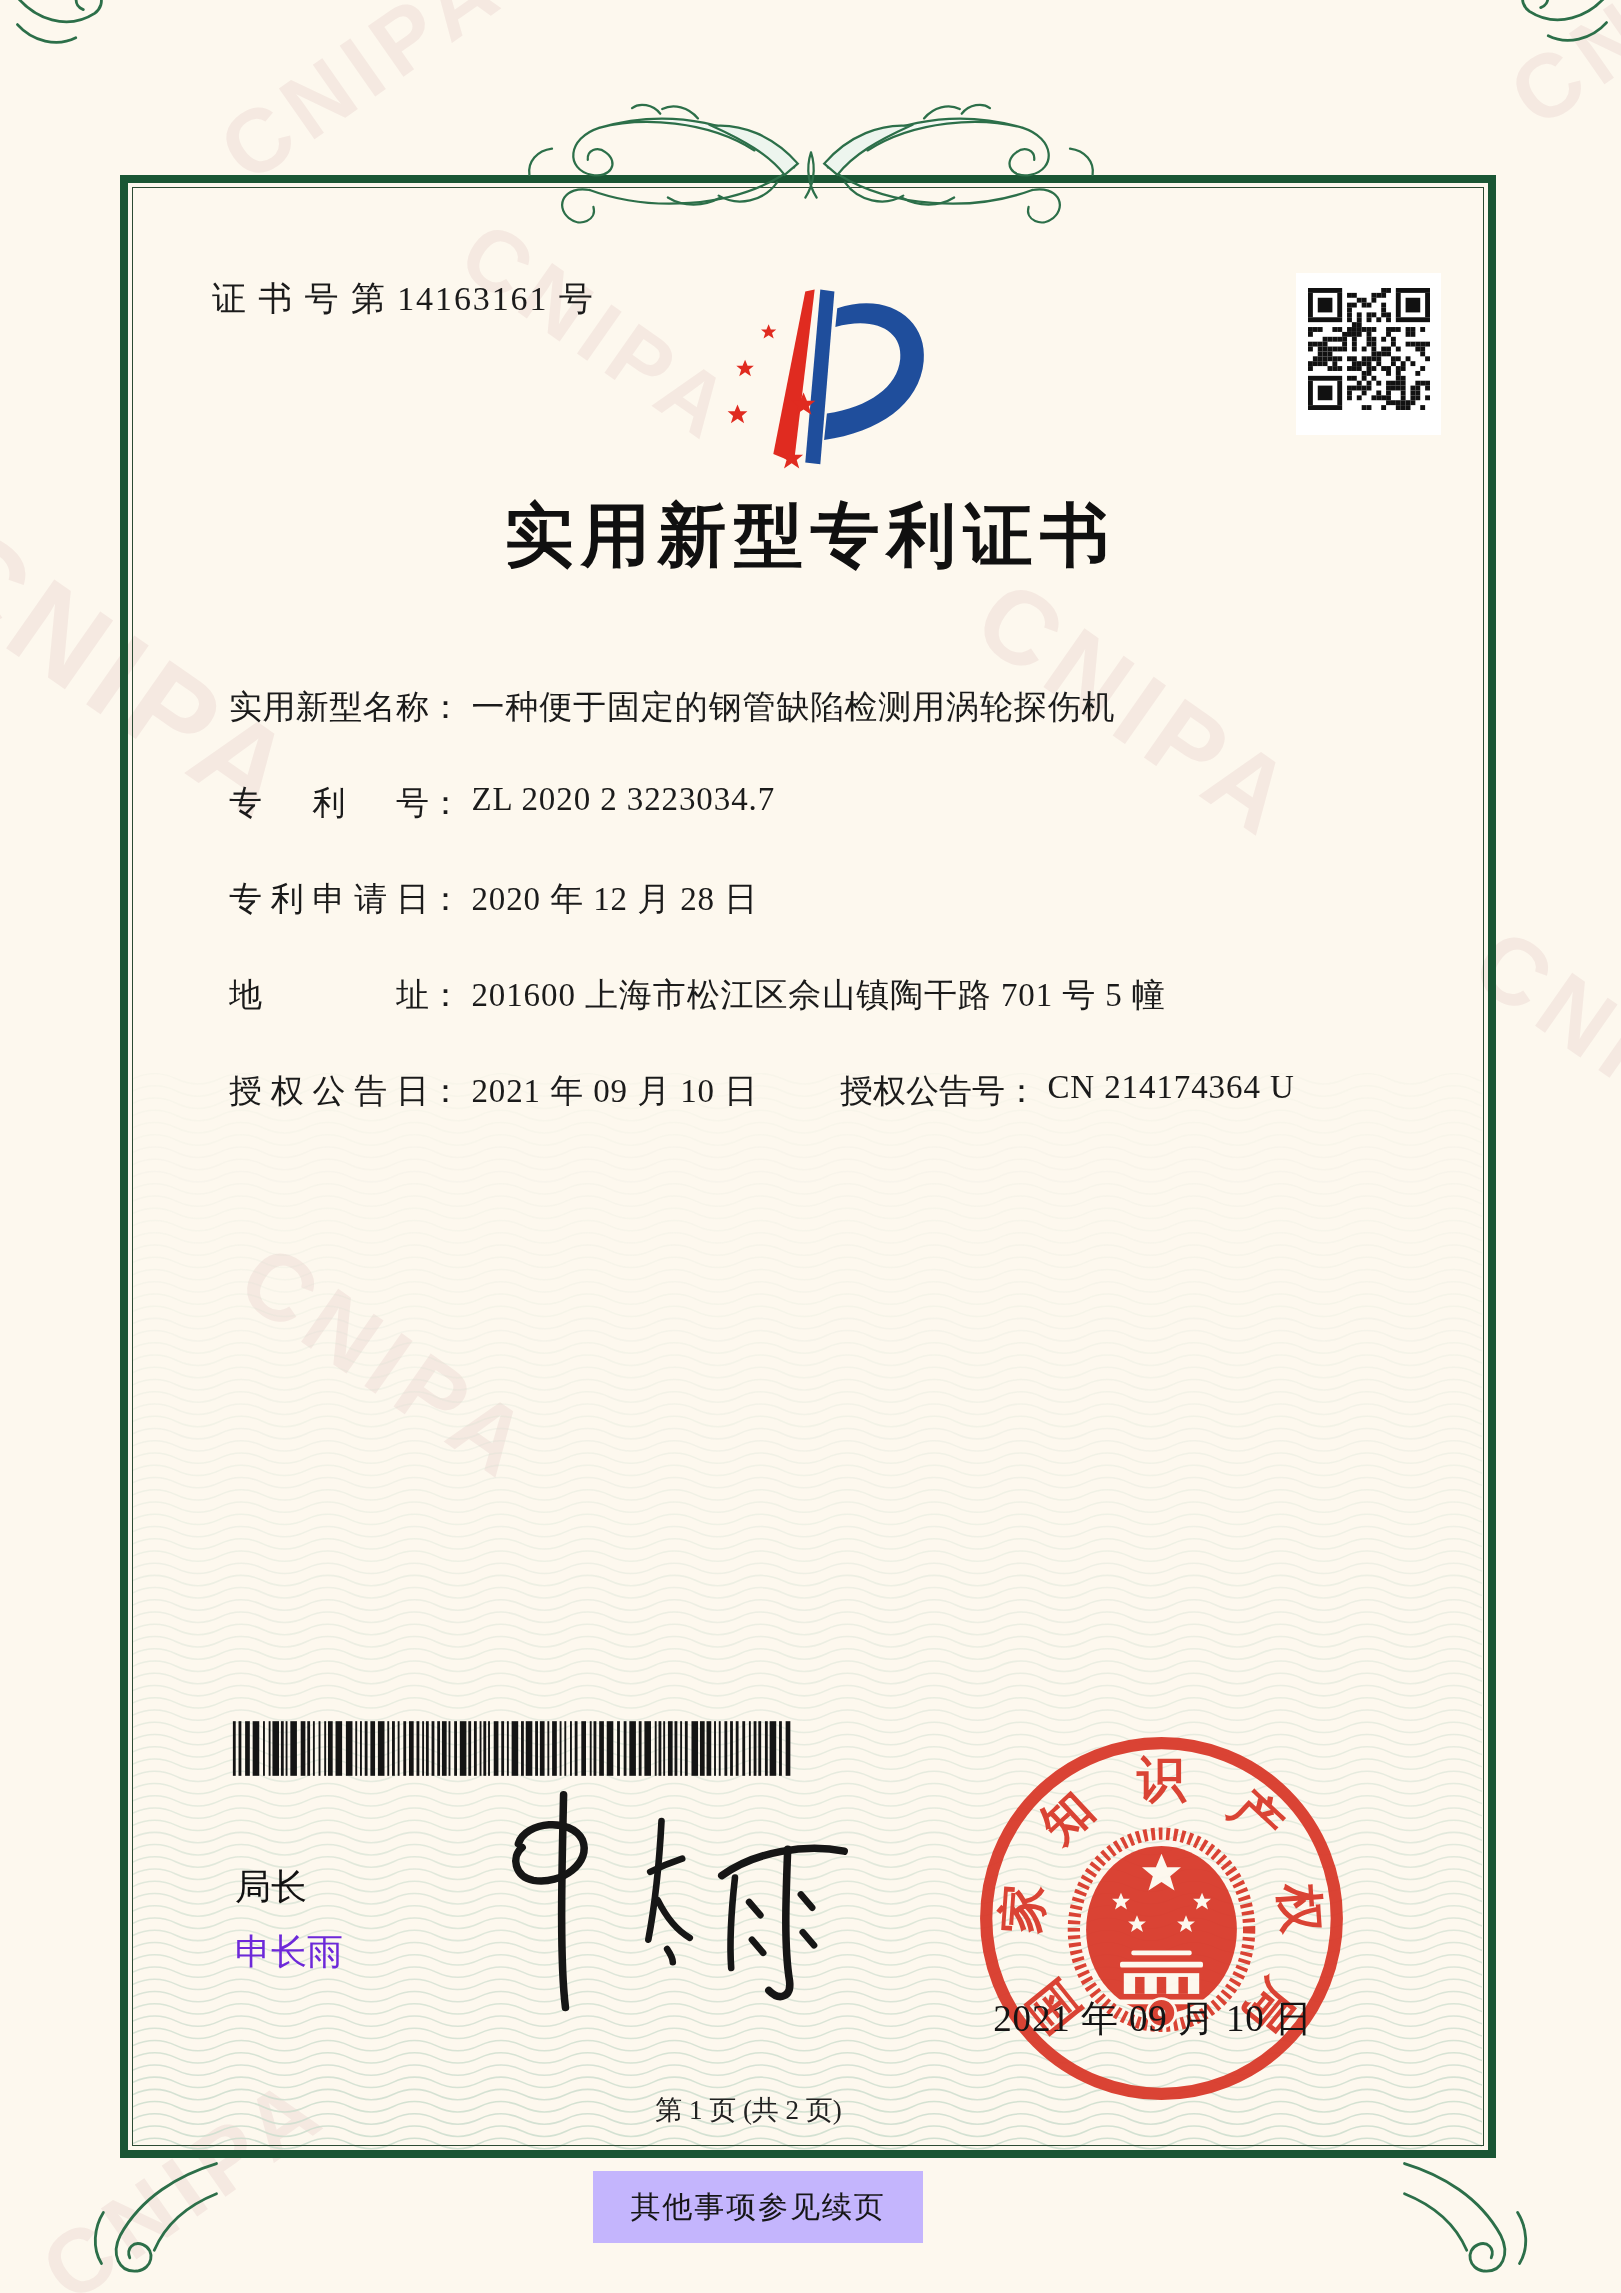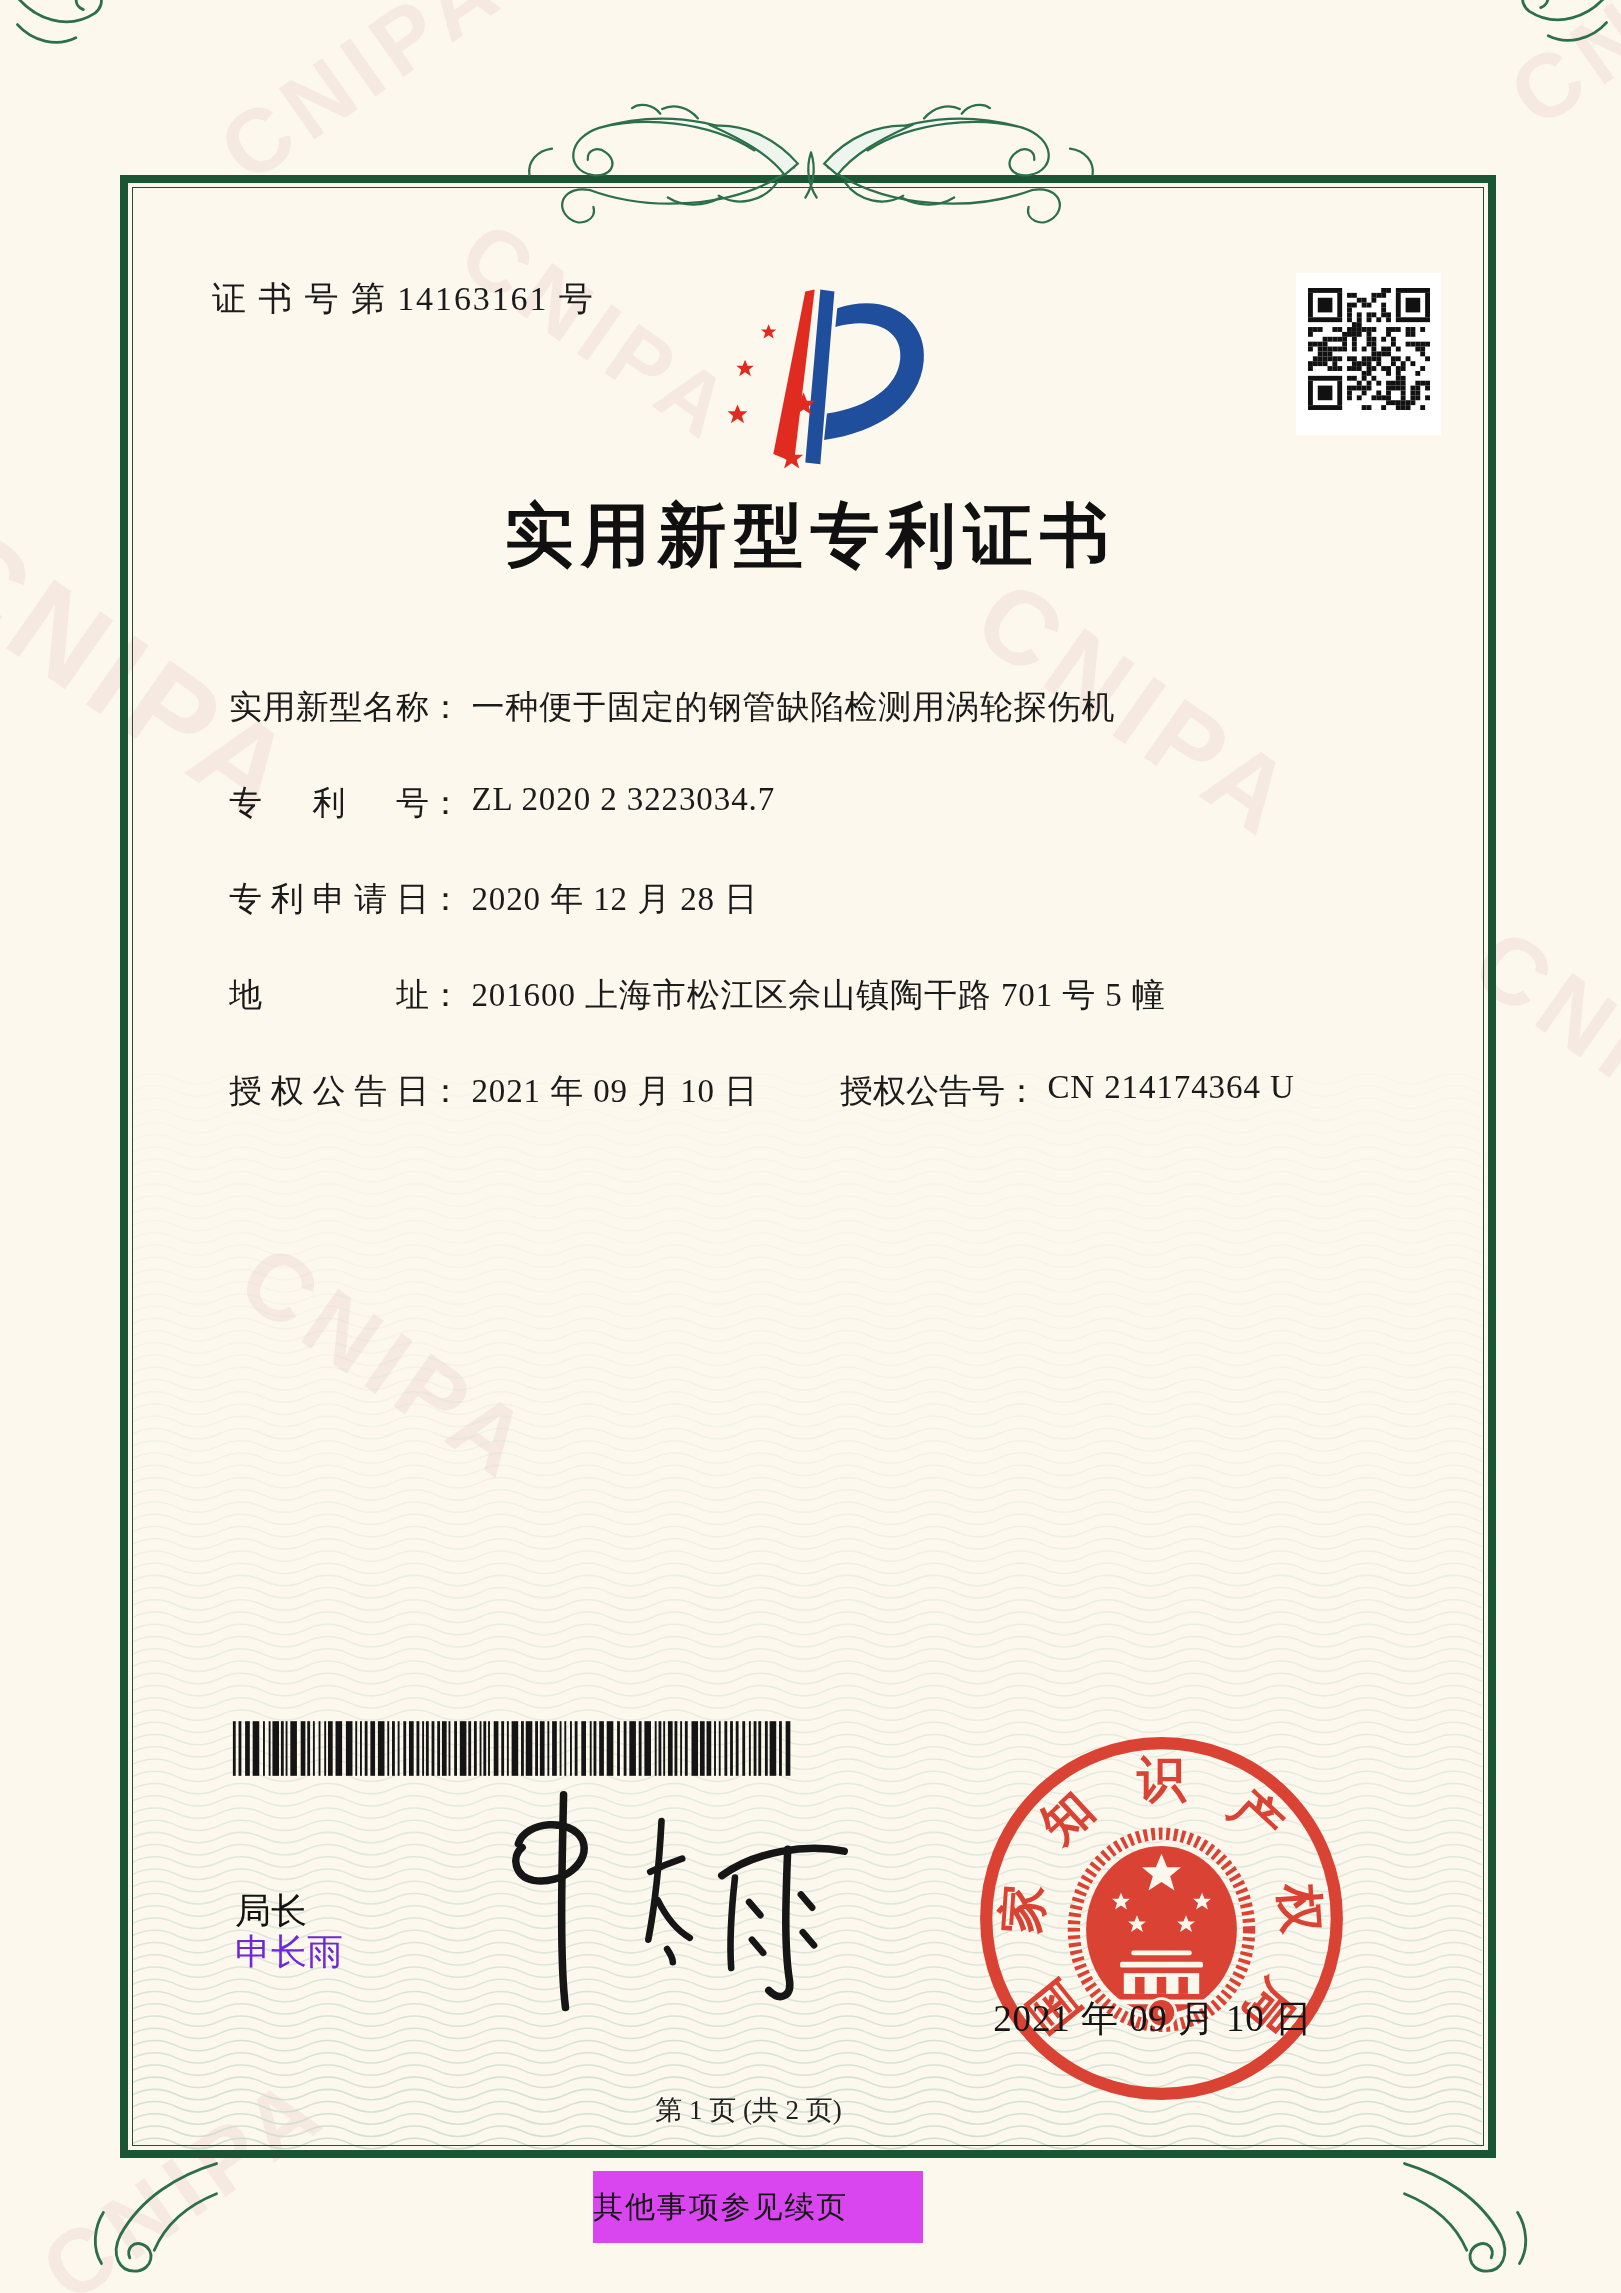--- a/index.html
+++ b/index.html
@@ -49,39 +49,39 @@
   .fpair2{position:absolute; left:591px; top:0; white-space:nowrap;}
   .fpair2 .flabel{width:165px;margin-left:20px;}
   .body-text{
     position:absolute; left:229px; top:1339px; width:1194px; font-size:31px;
     line-height:48px; text-align:justify; color:#151515;
   }
   .body-text p{margin:0; text-indent:2em;}
   .barcode{position:absolute; left:231px; top:1721px;}
   .sig-title{
     position:absolute; left:235px; top:1863px; font-size:36px;
-    font-family:Liberation Mono, monospace; color:#111;margin-top:24px;
+    font-family:Liberation Mono, monospace; color:#111;
   }
   .sig-name{
     position:absolute; left:235px; top:1928px; font-size:36px;
     font-family:"Liberation Sans","DejaVu Sans",sans-serif; color:#6d28d9;
   }
   .signature{position:absolute; left:424px; top:1789px; z-index:6;}
   .seal{position:absolute; left:973px; top:1730px; z-index:6; opacity:0.95;}
   .seal-date{
     position:absolute; left:979px; top:1994px; width:348px; text-align:center;
     font-size:37px; color:#141414; z-index:7; letter-spacing:0.9px; white-space:nowrap;
   }
   .page-no{
     position:absolute; left:0; top:2092px; width:1497px; text-align:center;
     font-size:27px; color:#222; z-index:5;
   }
   .cont-band{
     position:absolute; left:593px; top:2171px; width:330px; height:72px;
-    background:#d946ef; z-index:5; display:flex; align-items:center; justify-content:flex-start;
+    background:#c4b5fd; z-index:5; display:flex; align-items:center; justify-content:center;
   }
   .cont-note{font-size:30px; color:#161616; letter-spacing:1.9px; white-space:nowrap;}
 </style>
 </head>
 <body>
 
 <div class="page">
 
   <div id="wm-layer">
       <div class="wm" style="left: 202px; top: 17px; font-size: 90px; transform: rotate(-35deg);">CNIPA</div>

